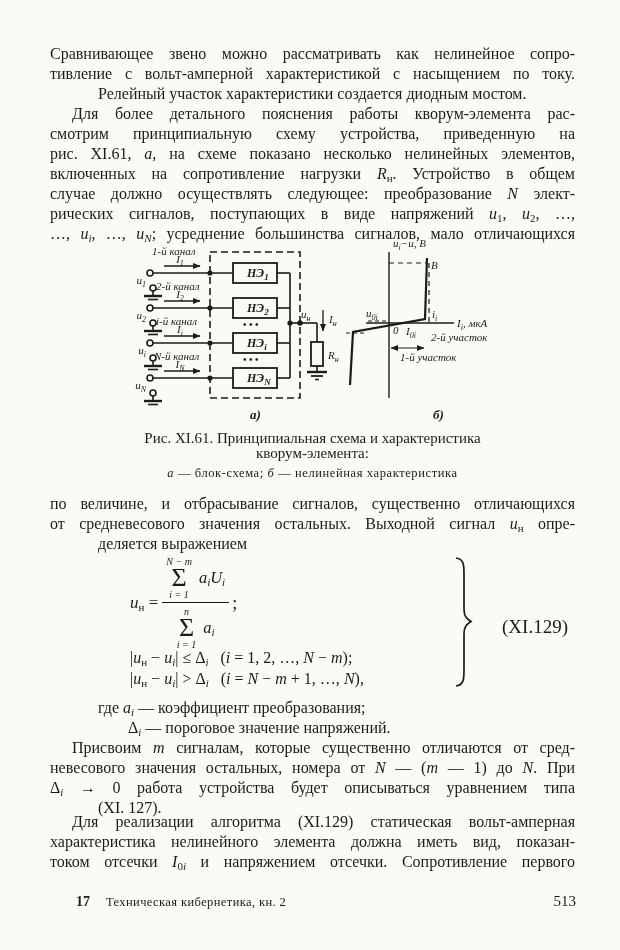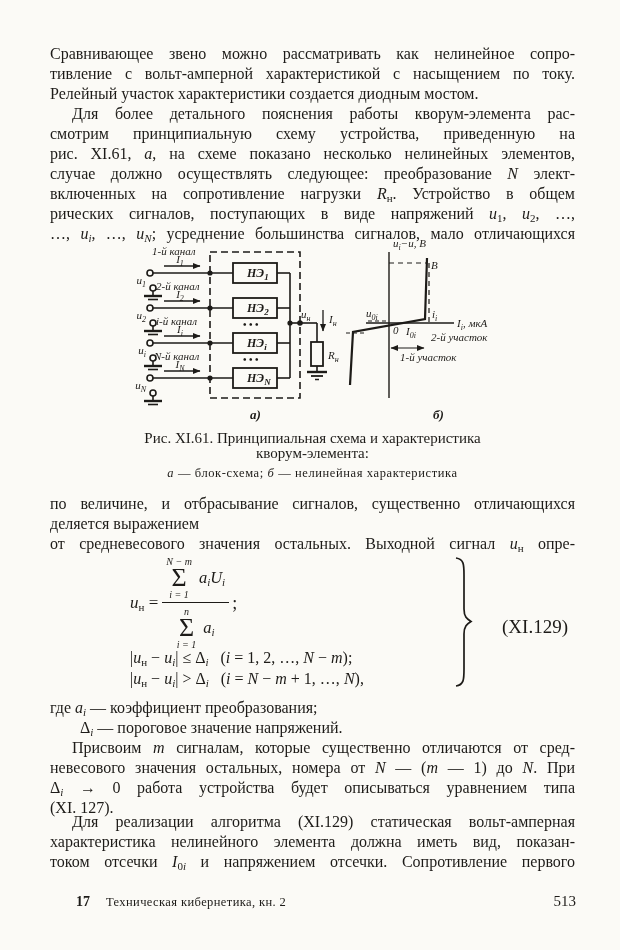--- a/index.html
+++ b/index.html
@@ -11,21 +11,21 @@
     position:relative;
     overflow:hidden;
   }
   .page{position:absolute;inset:0;}
   .block{position:absolute;left:50px;width:525px;}
   .ln{
     height:20px;line-height:20px;font-size:16px;
     text-align:justify;text-align-last:justify;
     white-space:nowrap;
   }
-  .ln.last{text-align-last:left;}
+  .ln.last{text-align-last:left;margin-left:48px;}
   .ln.ind{text-indent:22px;}
   .ln.hang{padding-left:30px;}
   .ln i{font-style:italic;}
   sub{font-size:11px;vertical-align:-3px;line-height:0;}
   
   .figsvg{position:absolute;left:50px;top:238px;}
   .figsvg text{font-family:"Liberation Serif", serif;fill:#1d1b18;}
   .flab{font-style:italic;font-size:11px;}
   .fsub{font-style:italic;font-size:13px;font-weight:bold;}
   .fel{font-style:italic;font-size:12px;font-weight:bold;}
@@ -65,22 +65,22 @@
   <div class="block" style="top:44px">
     <div class="ln">Сравнивающее звено можно рассматривать как нелинейное сопро-</div>
     <div class="ln">тивление с вольт-амперной характеристикой с насыщением по току.</div>
     <div class="ln last">Релейный участок характеристики создается диодным мостом.</div>
   </div>
 
   <div class="block" style="top:104px">
     <div class="ln ind">Для более детального пояснения работы кворум-элемента рас-</div>
     <div class="ln">смотрим принципиальную схему устройства, приведенную на</div>
     <div class="ln">рис. XI.61, <i>а</i>, на схеме показано несколько нелинейных элементов,</div>
+    <div class="ln">включенных на сопротивление нагрузки <i>R</i><sub>н</sub>. Устройство в общем</div>
     <div class="ln">случае должно осуществлять следующее: преобразование <i>N</i> элект-</div>
-    <div class="ln">включенных на сопротивление нагрузки <i>R</i><sub>н</sub>. Устройство в общем</div>
     <div class="ln">рических сигналов, поступающих в виде напряжений <i>u</i><sub>1</sub>, <i>u</i><sub>2</sub>, …,</div>
     <div class="ln">…, <i>u<sub>i</sub></i>, …, <i>u<sub>N</sub></i>; усреднение большинства сигналов, мало отличающихся</div>
   </div>
 
   <svg class="figsvg" width="540" height="188" viewBox="0 0 540 188">
     <defs>
       <marker id="arr" orient="auto-start-reverse" markerUnits="userSpaceOnUse" markerWidth="9" markerHeight="7" refX="7" refY="3">
         <path d="M0,0 L7.5,3 L0,6 z" fill="#1d1b18"></path>
       </marker>
     </defs>
@@ -206,22 +206,22 @@
   </svg>
 
   <div class="caption">
     <div class="cap1">Рис. XI.61. Принципиальная схема и характеристика</div>
     <div class="cap2">кворум-элемента:</div>
     <div class="cap3"><i>а</i> — блок-схема; <i>б</i> — нелинейная характеристика</div>
   </div>
 
   <div class="block" style="top:494px">
     <div class="ln">по величине, и отбрасывание сигналов, существенно отличающихся</div>
+    <div class="ln">от средневесового значения остальных. Выходной сигнал <i>u</i><sub>н</sub> опре-</div>
     <div class="ln last">деляется выражением</div>
-    <div class="ln">от средневесового значения остальных. Выходной сигнал <i>u</i><sub>н</sub> опре-</div>
   </div>
 
   <div class="formula">
     <div class="eq-main">
       <span class="eq-lhs"><i>u</i><sub>н</sub> =</span>
       <span class="frac">
         <span class="fr-part">
           <span class="sig-stack">
             <span class="sig-lim">N − m</span>
             <span class="sigma">Σ</span>

